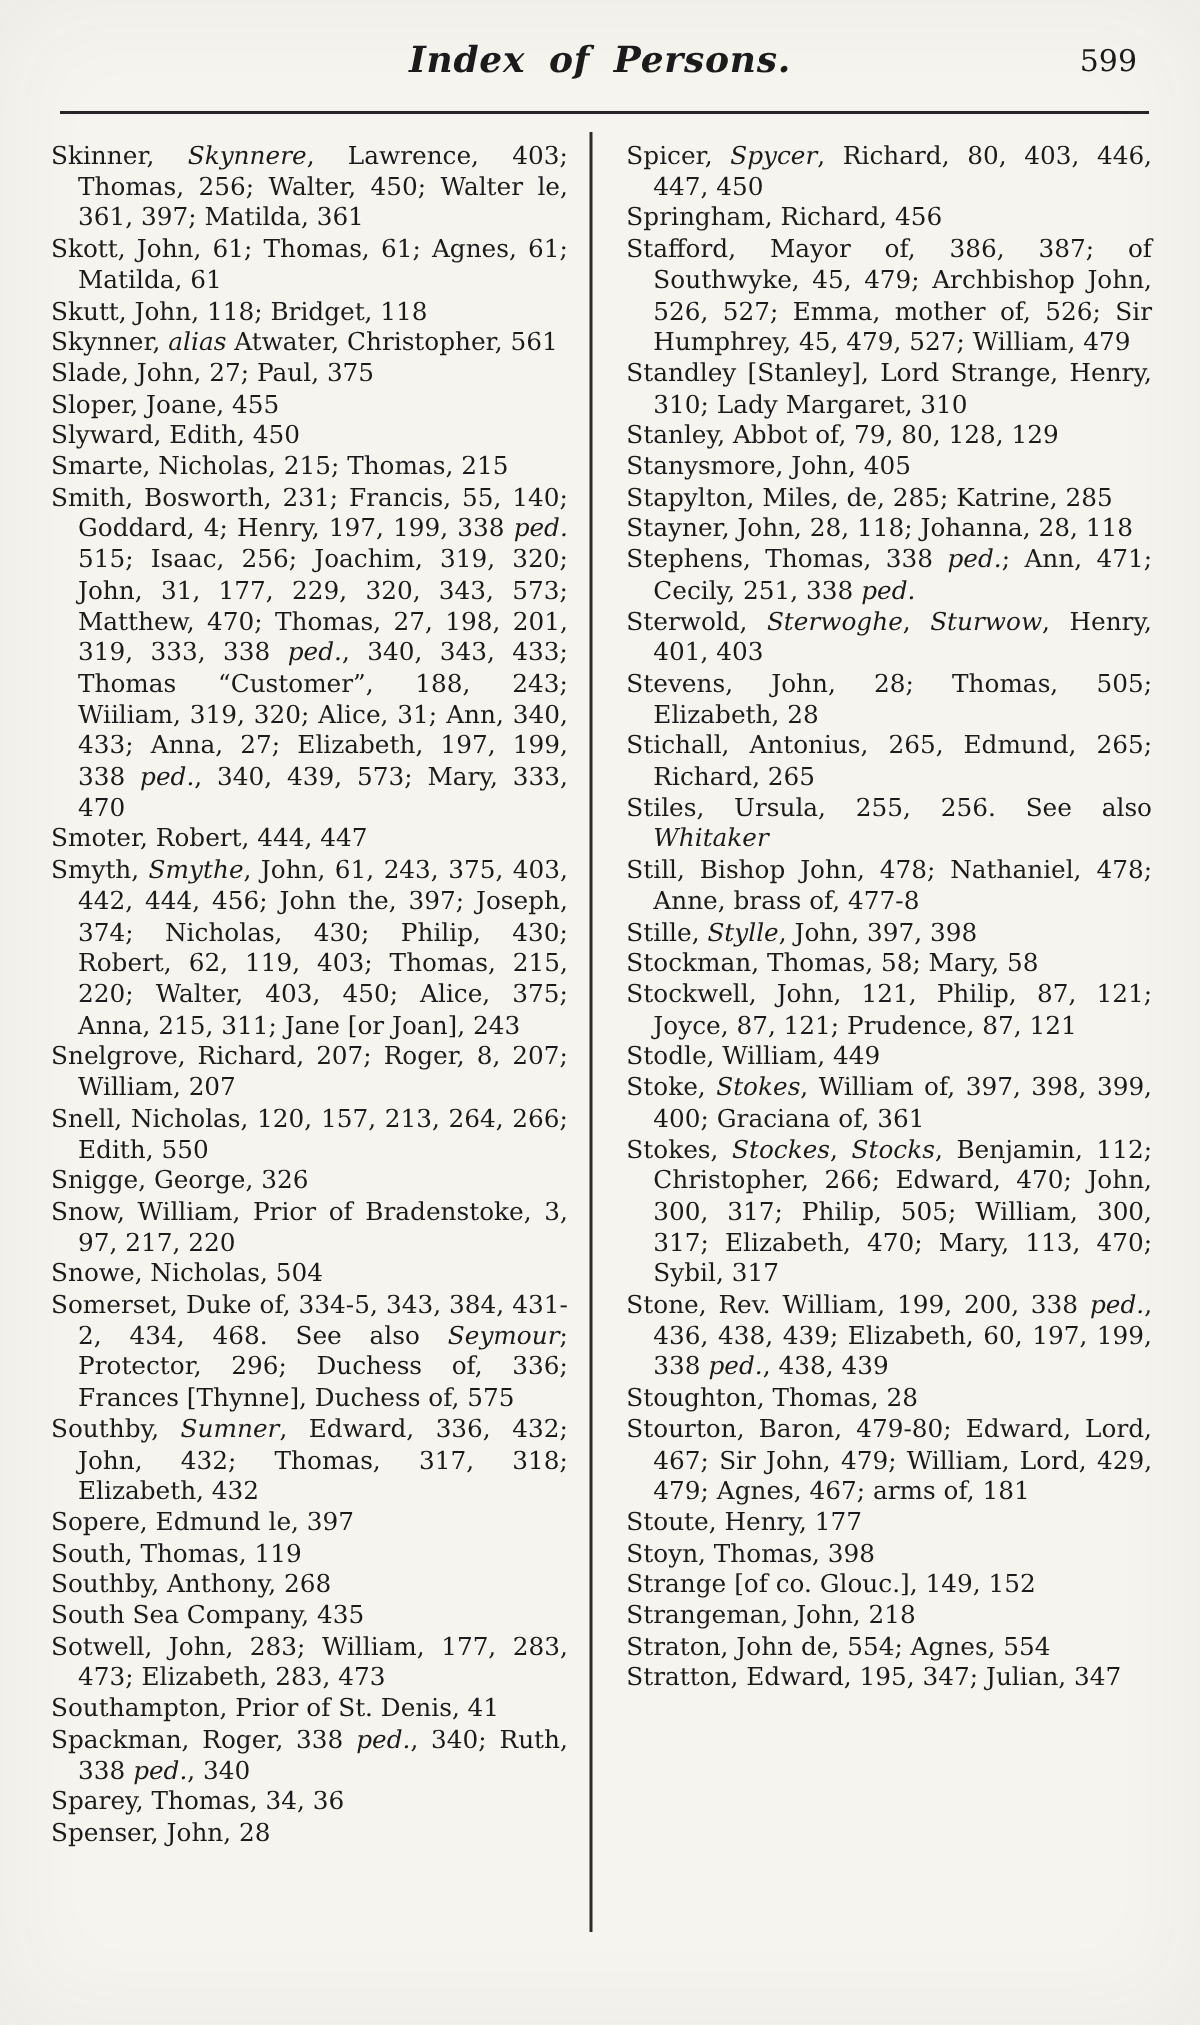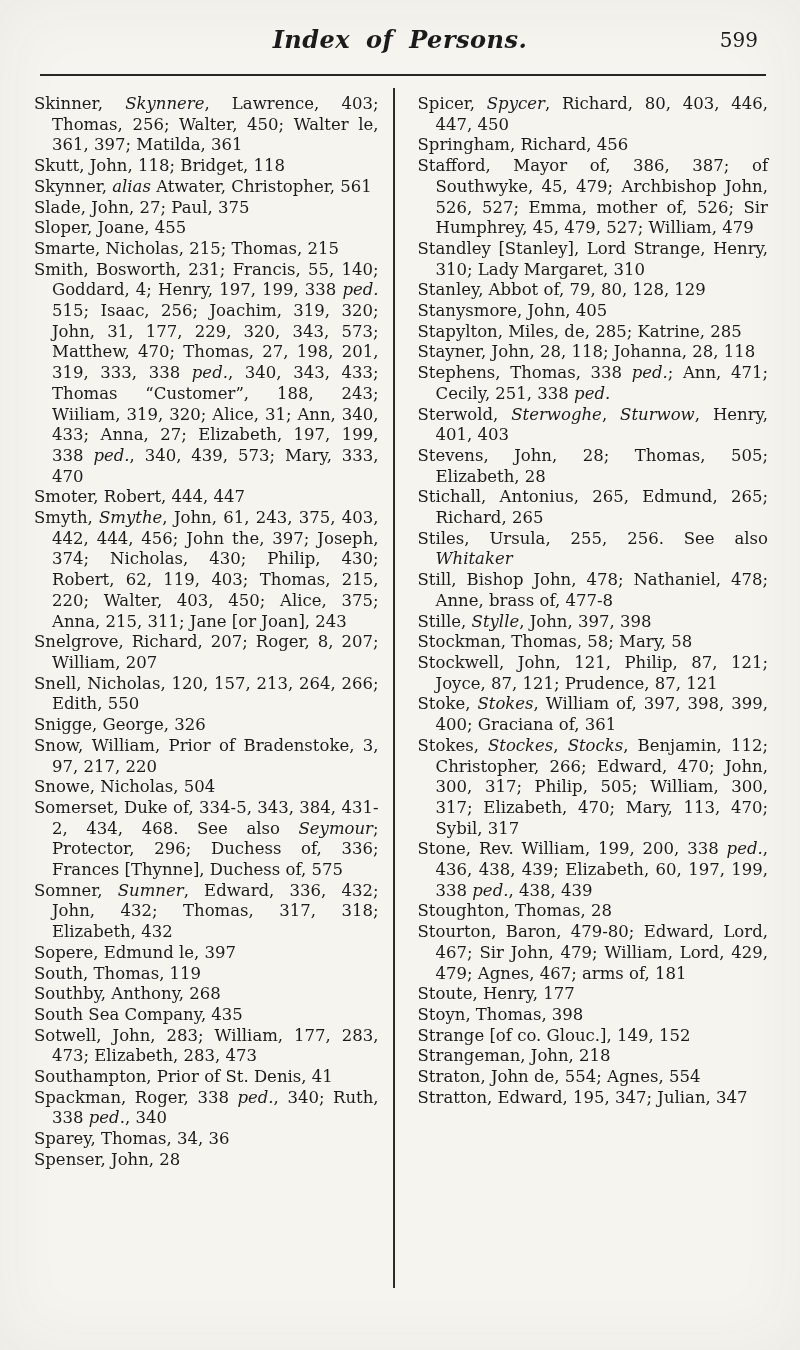--- a/index.html
+++ b/index.html
@@ -32,35 +32,37 @@
 <body>
 
 <div class="page">
   <div class="title">Index of Persons.</div>
   <div class="pageno">599</div>
   <div class="rule"></div>
   <div class="divider"></div>
   <div class="columns">
     <div class="col col-left">
         <div class="entry"><span>Skinner, </span><span class="it">Skynnere</span><span>, Lawrence, 403; Thomas, 256; Walter, 450; Walter le, 361, 397; Matilda, 361</span></div>
+        <div class="entry"><span>Skott, John, 61; Thomas, 61; Agnes, 61; Matilda, 61</span></div>
         <div class="entry"><span>Skutt, John, 118; Bridget, 118</span></div>
         <div class="entry"><span>Skynner, </span><span class="it">alias</span><span> Atwater, Christopher, 561</span></div>
         <div class="entry"><span>Slade, John, 27; Paul, 375</span></div>
         <div class="entry"><span>Sloper, Joane, 455</span></div>
+        <div class="entry"><span>Slyward, Edith, 450</span></div>
         <div class="entry"><span>Smarte, Nicholas, 215; Thomas, 215</span></div>
         <div class="entry"><span>Smith, Bosworth, 231; Francis, 55, 140; Goddard, 4; Henry, 197, 199, 338 </span><span class="it">ped.</span><span> 515; Isaac, 256; Joachim, 319, 320; John, 31, 177, 229, 320, 343, 573; Matthew, 470; Thomas, 27, 198, 201, 319, 333, 338 </span><span class="it">ped.</span><span>, 340, 343, 433; Thomas “Customer”, 188, 243; Wiiliam, 319, 320; Alice, 31; Ann, 340, 433; Anna, 27; Elizabeth, 197, 199, 338 </span><span class="it">ped.</span><span>, 340, 439, 573; Mary, 333, 470</span></div>
         <div class="entry"><span>Smoter, Robert, 444, 447</span></div>
         <div class="entry"><span>Smyth, </span><span class="it">Smythe</span><span>, John, 61, 243, 375, 403, 442, 444, 456; John the, 397; Joseph, 374; Nicholas, 430; Philip, 430; Robert, 62, 119, 403; Thomas, 215, 220; Walter, 403, 450; Alice, 375; Anna, 215, 311; Jane [or Joan], 243</span></div>
         <div class="entry"><span>Snelgrove, Richard, 207; Roger, 8, 207; William, 207</span></div>
         <div class="entry"><span>Snell, Nicholas, 120, 157, 213, 264, 266; Edith, 550</span></div>
         <div class="entry"><span>Snigge, George, 326</span></div>
         <div class="entry"><span>Snow, William, Prior of Bradenstoke, 3, 97, 217, 220</span></div>
         <div class="entry"><span>Snowe, Nicholas, 504</span></div>
         <div class="entry"><span>Somerset, Duke of, 334-5, 343, 384, 431-2, 434, 468. See also </span><span class="it">Seymour</span><span>; Protector, 296; Duchess of, 336; Frances [Thynne], Duchess of, 575</span></div>
-        <div class="entry"><span>Somner, </span><span class="it">Sumner</span><span>, Edward, 336, 432; John, 432; Thomas, 317, 318; Elizabeth, 432</span></div>
+        <div class="entry"><span>Southby, </span><span class="it">Sumner</span><span>, Edward, 336, 432; John, 432; Thomas, 317, 318; Elizabeth, 432</span></div>
         <div class="entry"><span>Sopere, Edmund le, 397</span></div>
         <div class="entry"><span>South, Thomas, 119</span></div>
         <div class="entry"><span>Southby, Anthony, 268</span></div>
         <div class="entry"><span>South Sea Company, 435</span></div>
         <div class="entry"><span>Sotwell, John, 283; William, 177, 283, 473; Elizabeth, 283, 473</span></div>
         <div class="entry"><span>Southampton, Prior of St. Denis, 41</span></div>
         <div class="entry"><span>Spackman, Roger, 338 </span><span class="it">ped.</span><span>, 340; Ruth, 338 </span><span class="it">ped.</span><span>, 340</span></div>
         <div class="entry"><span>Sparey, Thomas, 34, 36</span></div>
         <div class="entry"><span>Spenser, John, 28</span></div>
       </div>
@@ -75,20 +77,21 @@
         <div class="entry"><span>Stayner, John, 28, 118; Johanna, 28, 118</span></div>
         <div class="entry"><span>Stephens, Thomas, 338 </span><span class="it">ped.</span><span>; Ann, 471; Cecily, 251, 338 </span><span class="it">ped.</span></div>
         <div class="entry"><span>Sterwold, </span><span class="it">Sterwoghe</span><span>, </span><span class="it">Sturwow</span><span>, Henry, 401, 403</span></div>
         <div class="entry"><span>Stevens, John, 28; Thomas, 505; Elizabeth, 28</span></div>
         <div class="entry"><span>Stichall, Antonius, 265, Edmund, 265; Richard, 265</span></div>
         <div class="entry"><span>Stiles, Ursula, 255, 256. See also </span><span class="it">Whitaker</span></div>
         <div class="entry"><span>Still, Bishop John, 478; Nathaniel, 478; Anne, brass of, 477-8</span></div>
         <div class="entry"><span>Stille, </span><span class="it">Stylle</span><span>, John, 397, 398</span></div>
         <div class="entry"><span>Stockman, Thomas, 58; Mary, 58</span></div>
         <div class="entry"><span>Stockwell, John, 121, Philip, 87, 121; Joyce, 87, 121; Prudence, 87, 121</span></div>
+        <div class="entry"><span>Stodle, William, 449</span></div>
         <div class="entry"><span>Stoke, </span><span class="it">Stokes</span><span>, William of, 397, 398, 399, 400; Graciana of, 361</span></div>
         <div class="entry"><span>Stokes, </span><span class="it">Stockes</span><span>, </span><span class="it">Stocks</span><span>, Benjamin, 112; Christopher, 266; Edward, 470; John, 300, 317; Philip, 505; William, 300, 317; Elizabeth, 470; Mary, 113, 470; Sybil, 317</span></div>
         <div class="entry"><span>Stone, Rev. William, 199, 200, 338 </span><span class="it">ped.</span><span>, 436, 438, 439; Elizabeth, 60, 197, 199, 338 </span><span class="it">ped.</span><span>, 438, 439</span></div>
         <div class="entry"><span>Stoughton, Thomas, 28</span></div>
         <div class="entry"><span>Stourton, Baron, 479-80; Edward, Lord, 467; Sir John, 479; William, Lord, 429, 479; Agnes, 467; arms of, 181</span></div>
         <div class="entry"><span>Stoute, Henry, 177</span></div>
         <div class="entry"><span>Stoyn, Thomas, 398</span></div>
         <div class="entry"><span>Strange [of co. Glouc.], 149, 152</span></div>
         <div class="entry"><span>Strangeman, John, 218</span></div>
         <div class="entry"><span>Straton, John de, 554; Agnes, 554</span></div>

